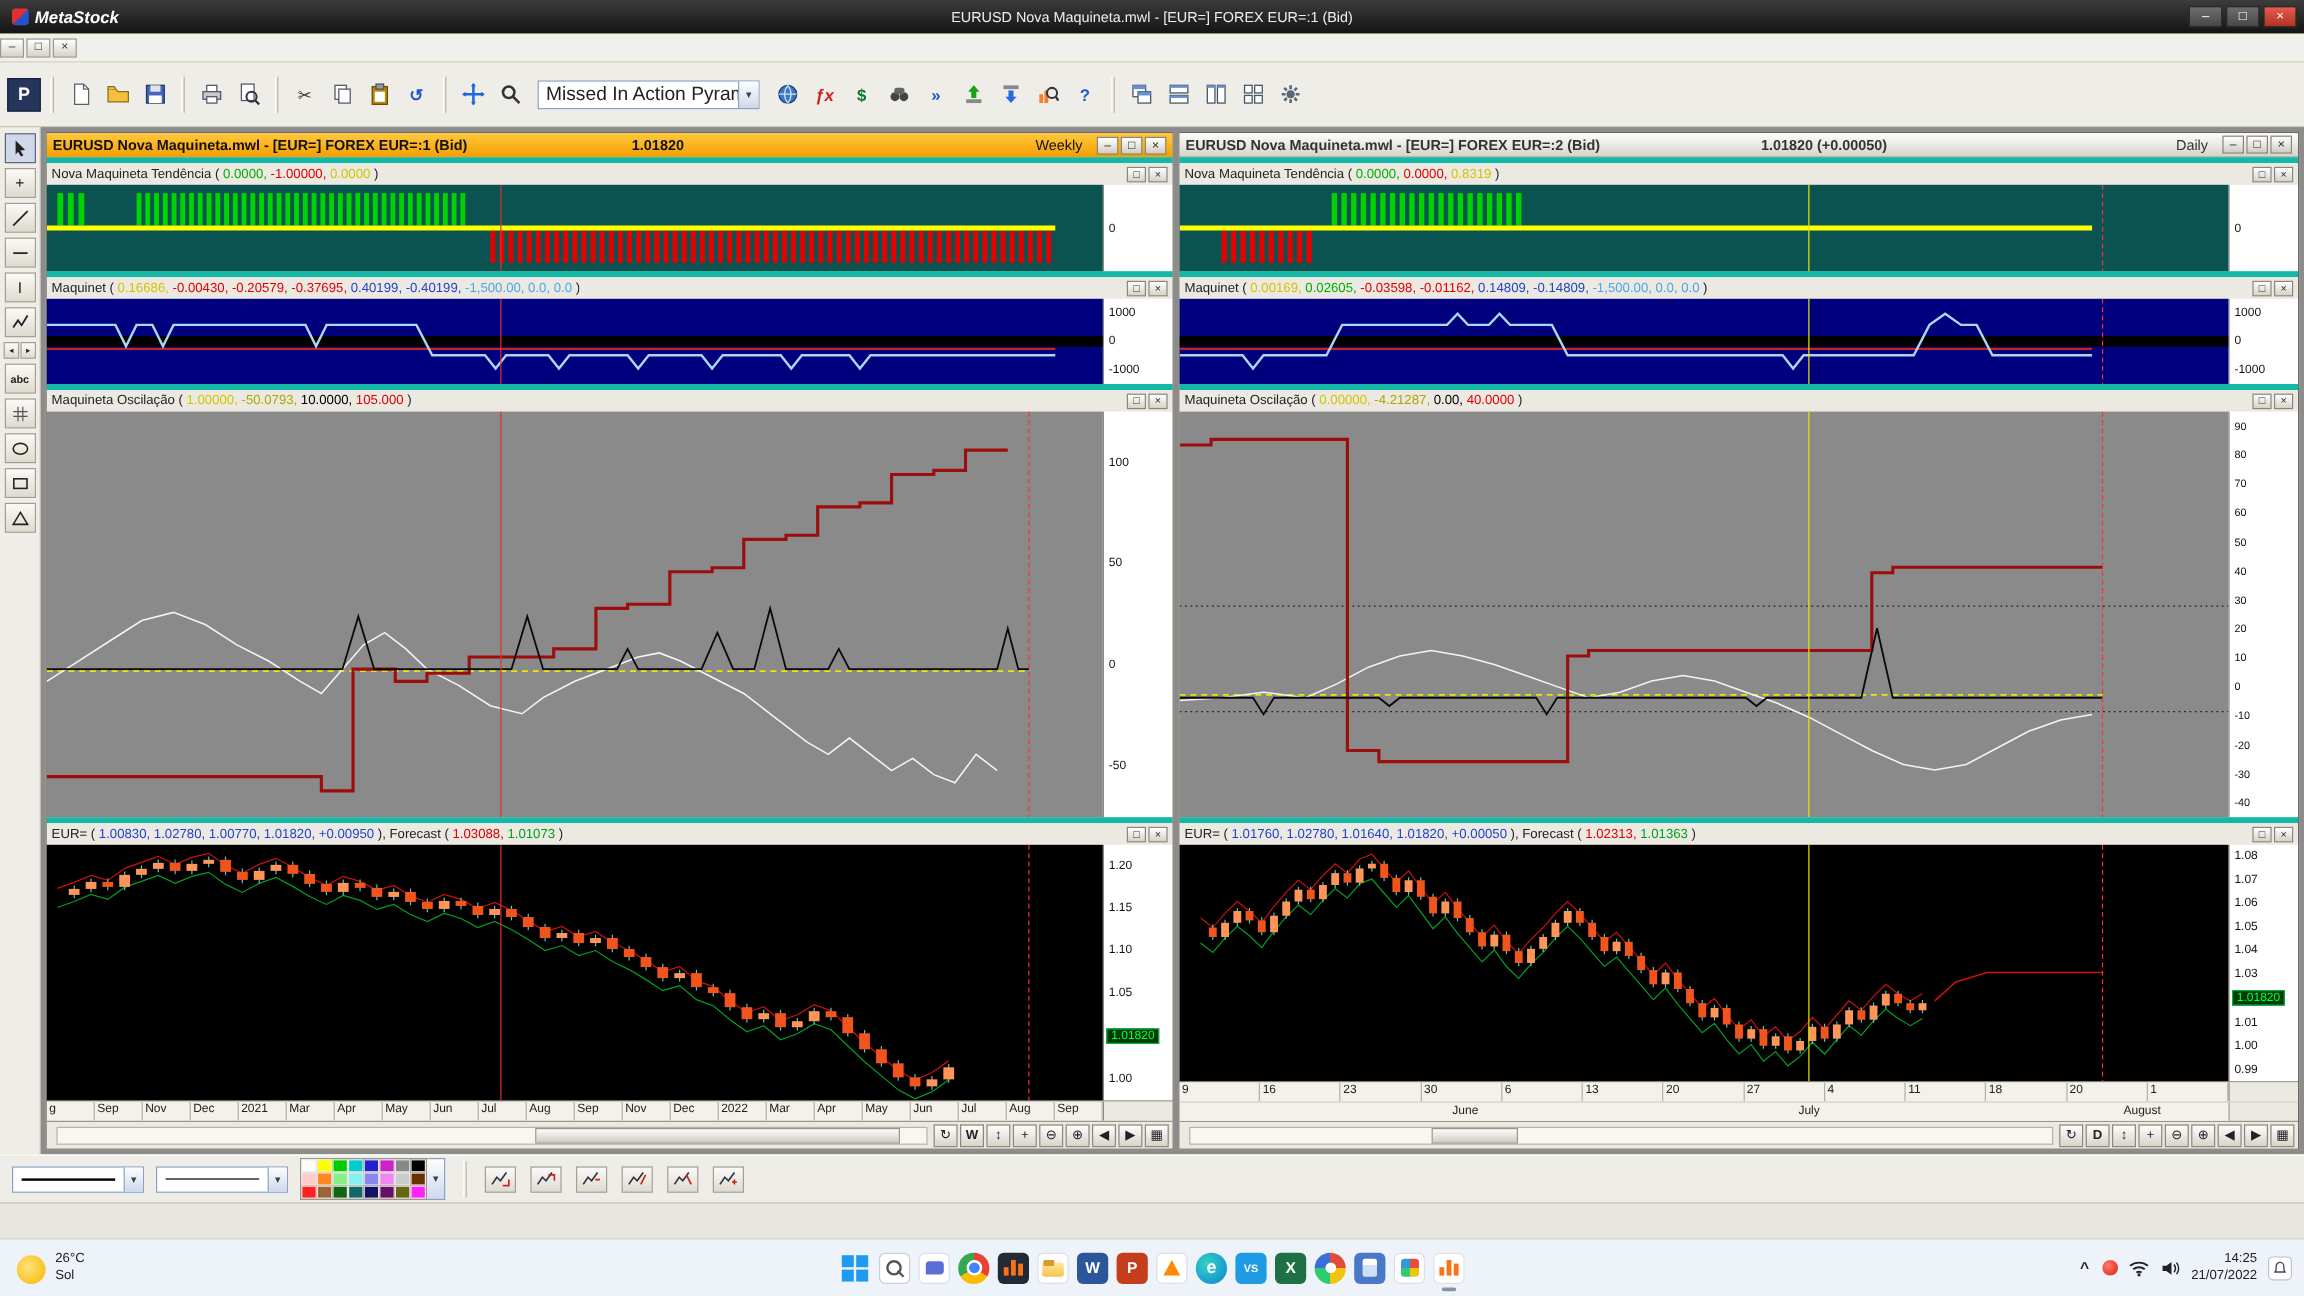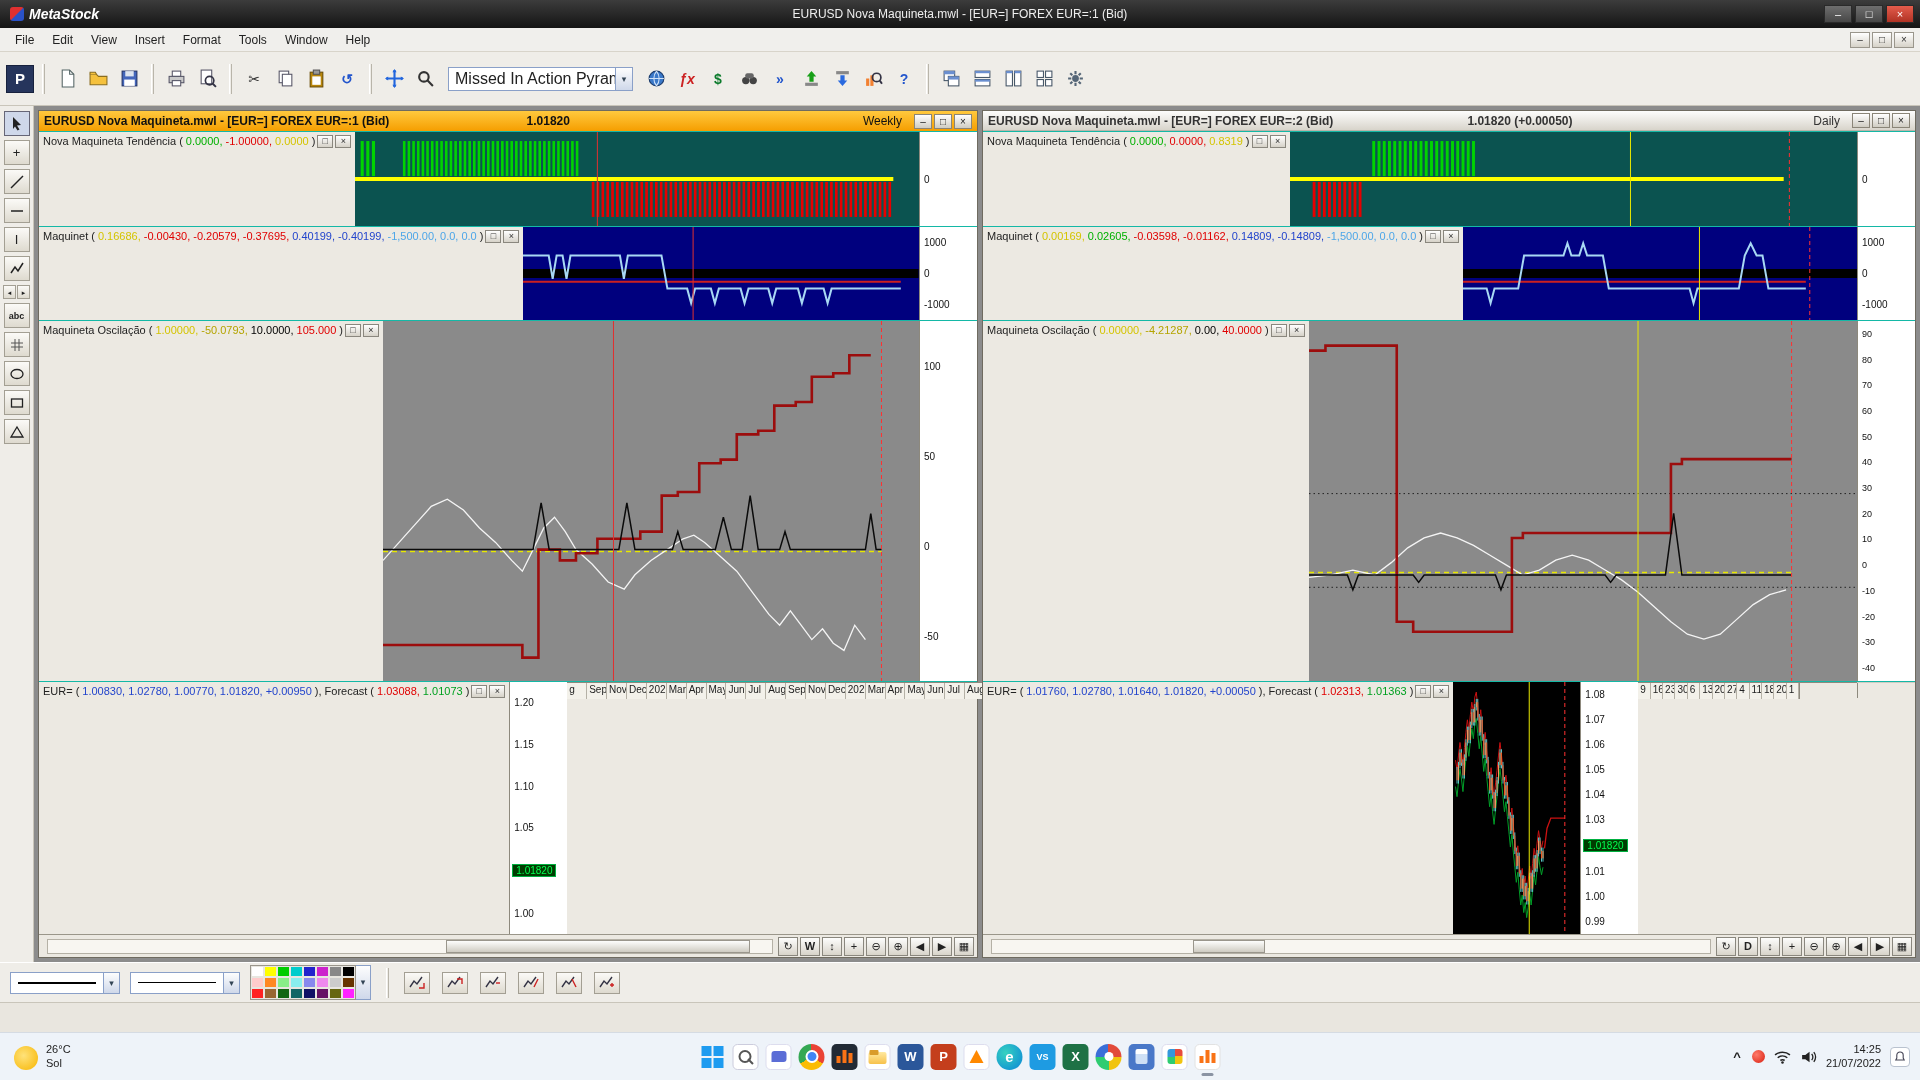--- a/index.html
+++ b/index.html
@@ -53,21 +53,21 @@
   #win-right{left:948px;width:934px}
   .win-title{height:20px;display:flex;align-items:center;padding:0 5px;font-size:12px}
   .win-title.active{background:linear-gradient(#ffc93e,#f59e00);color:#111}
   .win-title.inactive{background:linear-gradient(#fdfdfc,#d8d4cb);color:#333;border-bottom:1px solid #b9b5aa}
   .wt-text{font-weight:bold;width:52%;white-space:nowrap;overflow:hidden}
   .wt-quote{flex:1;font-weight:bold}
   .wt-period{margin-right:10px}
   .wt-btns{display:flex}
   .wb{width:18px;height:15px;background:linear-gradient(#fff,#cfccc2);border:1px solid #8a8578;font-size:10px;line-height:13px;text-align:center;margin-left:2px;color:#222}
 
-  .panel{display:flex;flex-direction:row;border-top:1px solid #14b8a6}
+  .panel{display:flex;flex-direction:column;border-top:5px solid #14b8a6}
   .p-tend{height:95px}.p-maq{height:94px}.p-osc{height:361px}.p-price{flex:1;min-height:0}
   .phdr{height:18px;background:#ece9e2;display:flex;align-items:center;padding:0 4px;font-size:11px}
   .hdr{display:flex;align-items:center;gap:3px;white-space:nowrap;overflow:hidden}
   .sp{flex:1}
   .pbtns{display:flex}
   .pbtn{width:16px;height:13px;background:linear-gradient(#fff,#d6d2c8);border:1px solid #8a877e;font-size:9px;line-height:11px;text-align:center;margin-left:2px;color:#333}
   .pbody{flex:1;display:flex;min-height:0}
   .plot{flex:1;position:relative;min-width:0}
   .plot svg{width:100%;height:100%;display:block}
   .bg-tend{background:#0b5350}.bg-maq{background:#00007e}.bg-osc{background:#8a8a8a}.bg-price{background:#000}
@@ -168,30 +168,20 @@
     </div>
     <div class="apptitle">EURUSD Nova Maquineta.mwl - [EUR=] FOREX EUR=:1 (Bid)</div>
     <div class="appctrl">
         <span class="tbw">–</span>
         <span class="tbw">□</span>
         <span class="tbw tbw-close">×</span>
       </div>
   </div>
 
   <div id="menubar">
-    <div class="menus">
-        <span>File</span>
-        <span>Edit</span>
-        <span>View</span>
-        <span>Insert</span>
-        <span>Format</span>
-        <span>Tools</span>
-        <span>Window</span>
-        <span>Help</span>
-      </div>
     <div class="mctrl">
         <span class="mbw">–</span>
         <span class="mbw">□</span>
         <span class="mbw">×</span>
       </div>
   </div>
 
   <div id="toolbar">
     <button class="tbtn pconsole">
         <span>P</span>
@@ -1163,20 +1153,25 @@
               <span>27</span>
               <span>4</span>
               <span>11</span>
               <span>18</span>
               <span>20</span>
               <span>1</span>
             </div>
           <div class="axspace"></div>
         </div>
         <div class="axisrow mrow">
+          <div class="months">
+              <span>June</span>
+              <span>July</span>
+              <span>August</span>
+            </div>
           <div class="axspace"></div>
         </div>
       </div>
 
       <div class="scrollrow">
         <div class="track">
             <div class="thumb" style="left:28%;width:10%"></div>
           </div>
         <span class="sbtns">
             <span>↻</span>

